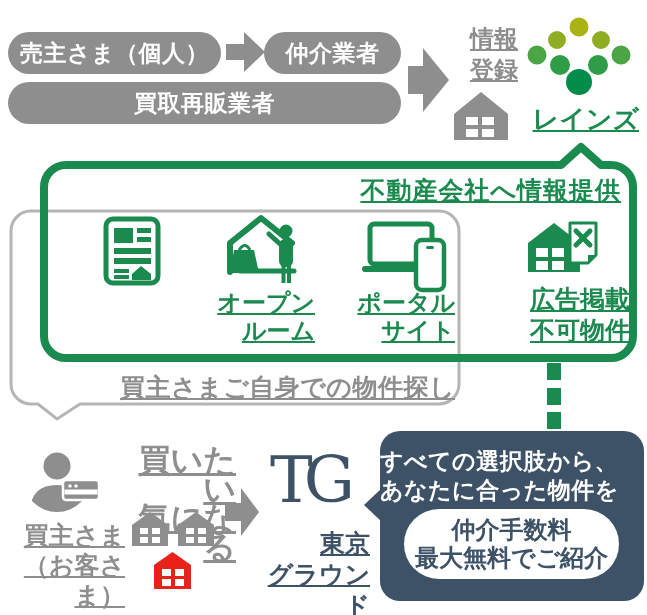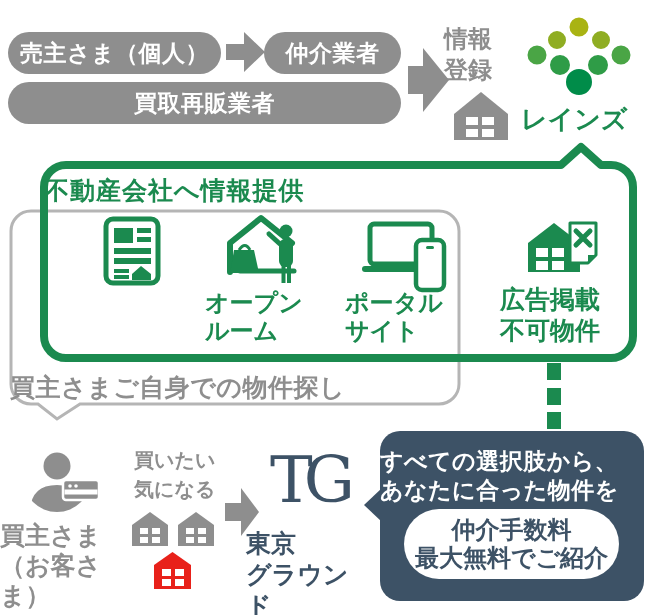--- a/index.html
+++ b/index.html
@@ -8,21 +8,21 @@
     --navy:#3d5266;
     --red:#e8211a;
     --border-gray:#b5b5b5;
   }
   html,body{margin:0;padding:0;background:#fff;}
   #canvas{
     position:relative;width:647px;height:615px;background:#fff;overflow:hidden;
     font-family:"DejaVu Sans","Liberation Sans",sans-serif;
   }
   .abs{position:absolute;}
-  .lbl{position:absolute;font-weight:bold;text-align:left;line-height:1.18;}
+  .lbl{position:absolute;font-weight:bold;text-align:right;line-height:1.18;text-decoration:underline;}
   .gray-t{color:var(--gray);}
   .green-t{color:var(--green);}
   .navy-t{color:var(--navy);}
   .pill{
     position:absolute;background:var(--gray);border-radius:21px;color:#fff;
     font-weight:bold;font-size:23px;display:flex;align-items:center;justify-content:center;
     letter-spacing:0.5px;
   }
   svg{position:absolute;left:0;top:0;display:block;}
   .dash{position:absolute;left:547px;width:14px;height:17px;background:var(--green);}
@@ -189,21 +189,21 @@
       <circle cx="50" cy="43" r="1.8" fill="#fff"></circle>
       <circle cx="56" cy="43" r="1.8" fill="#fff"></circle>
       <rect x="44.5" y="46.5" width="33" height="5" fill="#fff"></rect>
     </g>
   </svg>
   <div class="lbl gray-t" style="left:0px;top:521px;width:125px;font-size:25px;line-height:30px;">
     <span>買主さま</span><br>
     <span>（お客さま）</span>
   </div>
 
-  <div class="lbl gray-t" style="left:134px;top:446px;width:110px;font-size:20px;line-height:29px;">
+  <div class="lbl gray-t" style="left:126px;top:446px;width:110px;font-size:32px;line-height:29px;">
     <span>買いたい</span><br>
     <span>気になる</span>
   </div>
   <svg style="left:131px;top:510px;" width="84" height="80" viewBox="0 0 84 80">
     <g>
       <polygon points="19,2 37,15 37,36 1,36 1,15" fill="#8e8e8e"></polygon>
       <rect x="9" y="18" width="8" height="6" fill="#fff"></rect>
       <rect x="21" y="18" width="8" height="6" fill="#fff"></rect>
       <rect x="9" y="27" width="8" height="6" fill="#fff"></rect>
       <rect x="21" y="27" width="8" height="6" fill="#fff"></rect>

